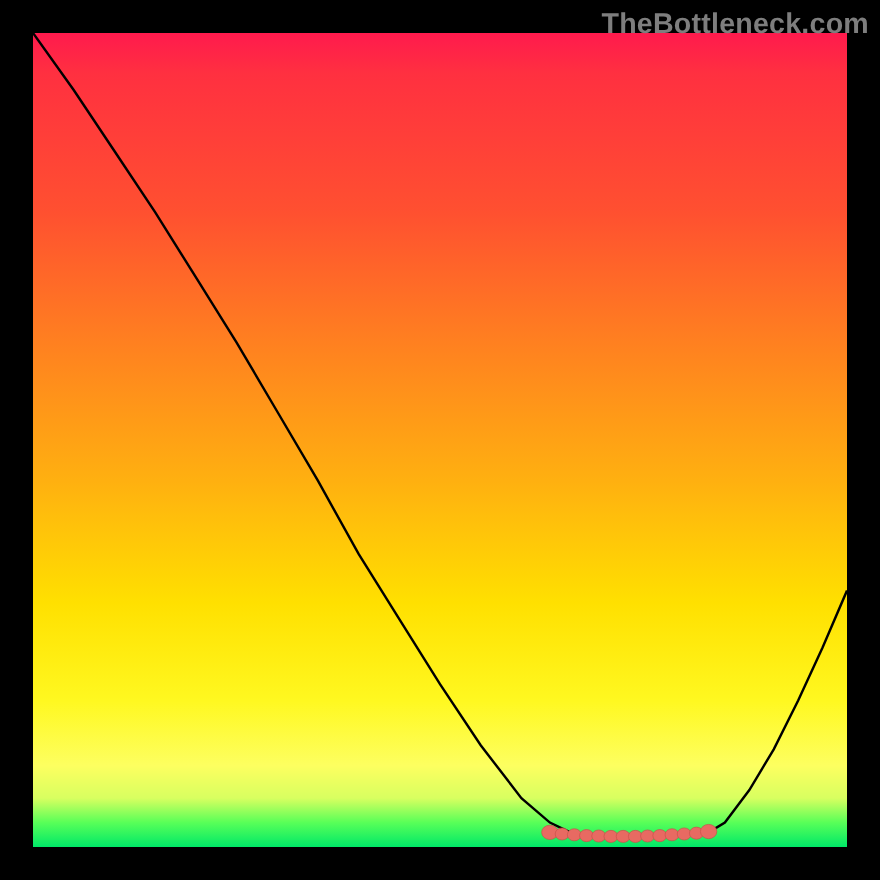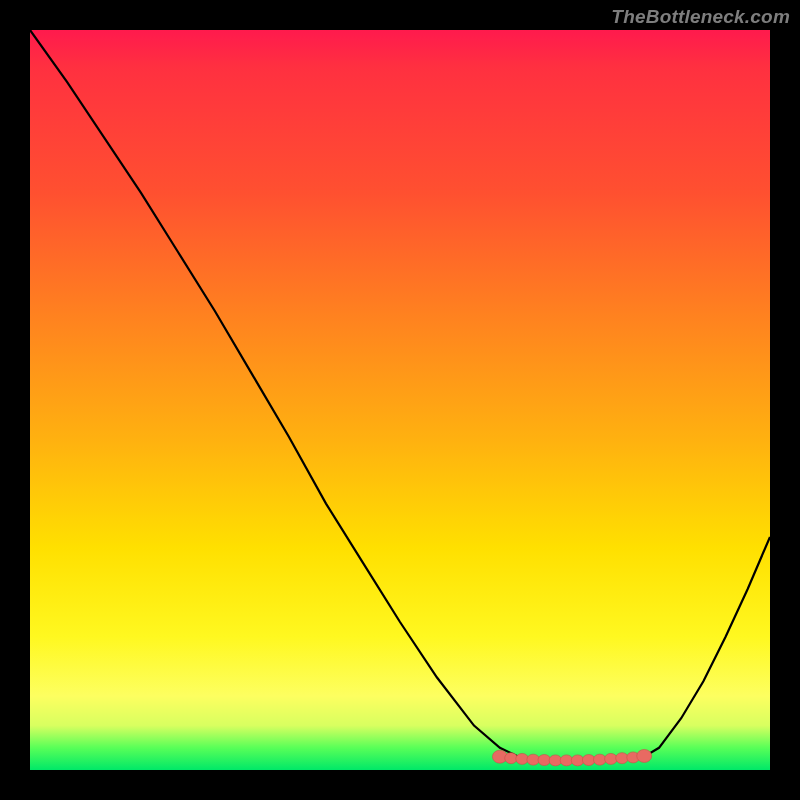--- a/index.html
+++ b/index.html
@@ -8,26 +8,25 @@
     position: relative;
     width: 800px;
     height: 800px;
     background: #000;
   }
   .watermark {
     position: absolute;
     top: 6px;
     right: 10px;
     font-family: Arial, Helvetica, sans-serif;
-    font-size: 19px;
+    font-size: 26px;
     font-weight: 600;
     color: #7e7e7e;
     letter-spacing: 0.2px;
     z-index: 10;
-    font-style: italic;
   }
   .plot-area {
     position: absolute;
     left: 30px;
     top: 30px;
     width: 740px;
     height: 740px;
     overflow: hidden;
   }
   .gradient {

